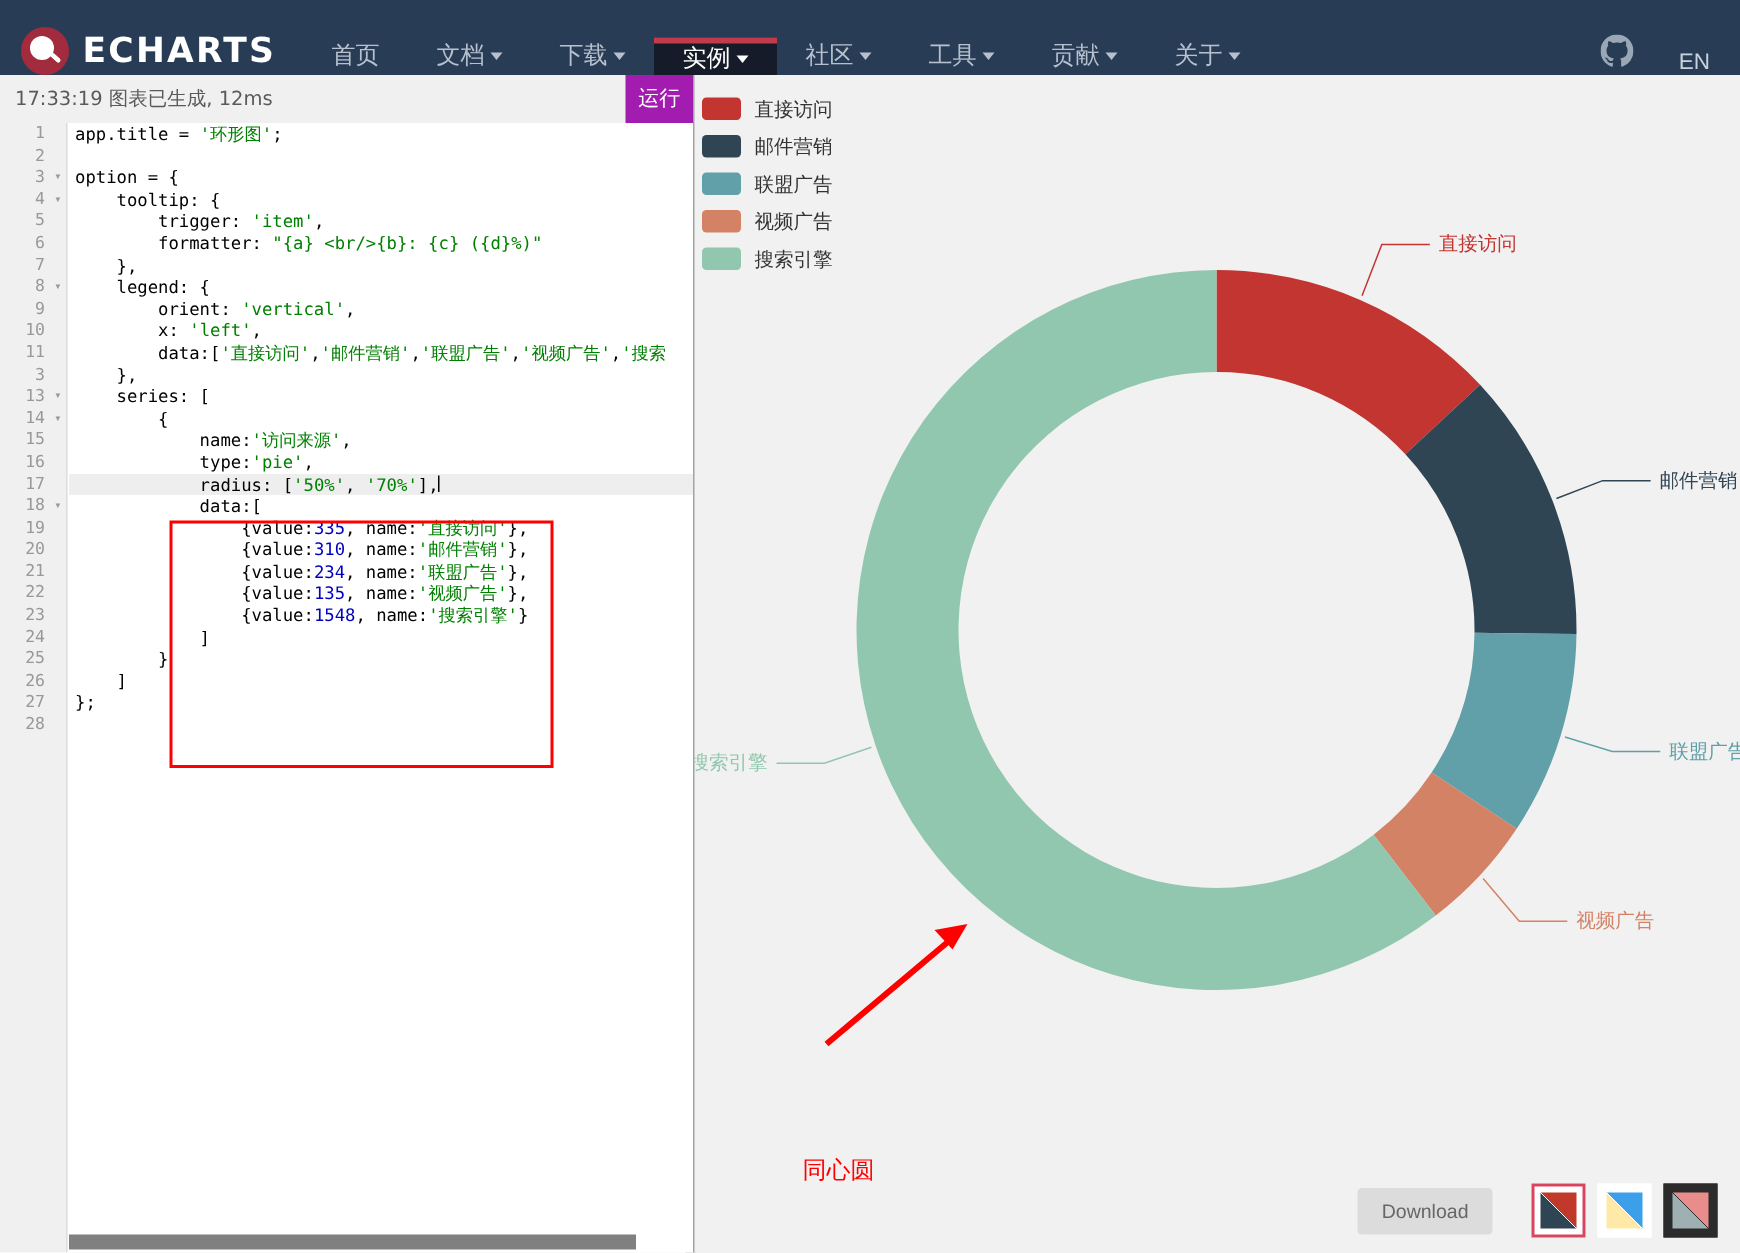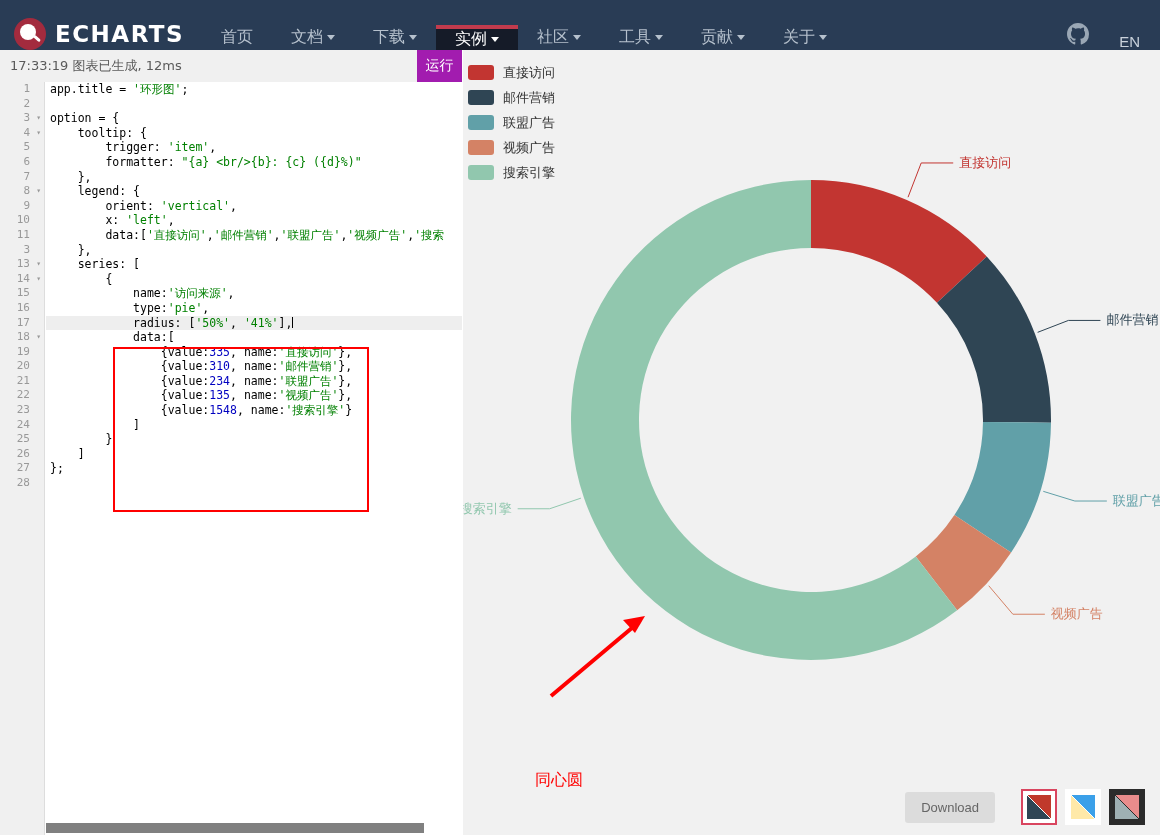--- a/index.html
+++ b/index.html
@@ -81,21 +81,21 @@
   .lang {
     color: #c9d2dc; font-size: 15px;
     cursor: pointer; padding: 0 4px; margin-top: 16px;
   }
 
   
   #left-pane {
     position: absolute; top: 50px; left: 0;
     width: 464px; height: 785px;
     background: #ffffff;
-    border-right: 1px solid #a3a3a3;
+    border-right: 7px solid #a3a3a3;
   }
   #status-bar {
     position: absolute; top: 0; left: 0;
     width: 462px; height: 32px;
     background: #f0f0f0;
     display: flex; align-items: center;
   }
   #status-text {
     padding-left: 10px;
     font-size: 13px;
@@ -342,21 +342,21 @@
         <div class="cline">    },</div>
         <div class="cline">    legend: {</div>
         <div class="cline">        orient: <span class="tk-str">'vertical'</span>,</div>
         <div class="cline">        x: <span class="tk-str">'left'</span>,</div>
         <div class="cline">        data:[<span class="tk-str">'直接访问'</span>,<span class="tk-str">'邮件营销'</span>,<span class="tk-str">'联盟广告'</span>,<span class="tk-str">'视频广告'</span>,<span class="tk-str">'搜索</span></div>
         <div class="cline">    },</div>
         <div class="cline">    series: [</div>
         <div class="cline">        {</div>
         <div class="cline">            name:<span class="tk-str">'访问来源'</span>,</div>
         <div class="cline">            type:<span class="tk-str">'pie'</span>,</div>
-        <div class="cline hl">            radius: [<span class="tk-str">'50%'</span>, <span class="tk-str">'41%'</span>],<span class="cursor"></span></div>
+        <div class="cline hl">            radius: [<span class="tk-str">'50%'</span>, <span class="tk-str">'70%'</span>],<span class="cursor"></span></div>
         <div class="cline">            data:[</div>
         <div class="cline">                {value:<span class="tk-num">335</span>, name:<span class="tk-str">'直接访问'</span>},</div>
         <div class="cline">                {value:<span class="tk-num">310</span>, name:<span class="tk-str">'邮件营销'</span>},</div>
         <div class="cline">                {value:<span class="tk-num">234</span>, name:<span class="tk-str">'联盟广告'</span>},</div>
         <div class="cline">                {value:<span class="tk-num">135</span>, name:<span class="tk-str">'视频广告'</span>},</div>
         <div class="cline">                {value:<span class="tk-num">1548</span>, name:<span class="tk-str">'搜索引擎'</span>}</div>
         <div class="cline">            ]</div>
         <div class="cline">        }</div>
         <div class="cline">    ]</div>
         <div class="cline">};</div>

